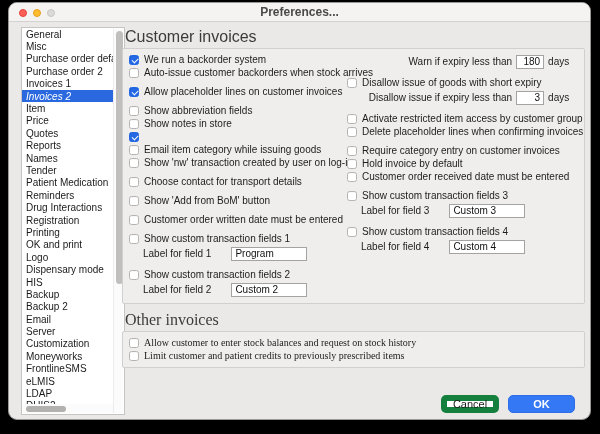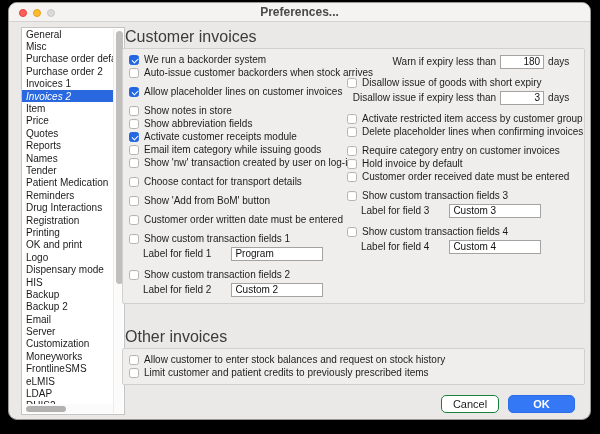--- a/index.html
+++ b/index.html
@@ -36,27 +36,27 @@
   .grp{margin-bottom:6px;}
   .grp:last-child{margin-bottom:0;}
   .row{height:13px;display:flex;align-items:center;gap:5px;}
   .row.fieldrow{height:17px;padding-left:14px;gap:20px;}
   .row.numrow{height:17px;justify-content:flex-end;padding-right:14px;gap:4px;}
   .cb{width:10px;height:10px;flex:none;border-radius:2.5px;background:#fff;border:1px solid #b6b4b3;position:relative;box-shadow:inset 0 .5px 1px rgba(0,0,0,.06);}
   .cb.checked{background:var(--accent);border-color:var(--accent);}
   .cb.checked::after{content:'';position:absolute;left:2px;top:2.2px;width:5px;height:2.6px;border-left:1.4px solid #fff;border-bottom:1.4px solid #fff;transform:rotate(-45deg);}
   .lbl{font-size:10px;color:#1c1c1c;white-space:nowrap;text-align:center;}
   .flbl{font-size:10px;color:#1c1c1c;white-space:nowrap;}
-  .txt{height:14px;font-size:10px;font-family:"Liberation Sans",sans-serif;border:1px solid #a5a3a2;background:#fff;padding:0 3px;width:92px;color:#111;}
-  .txt.num{width:44px;text-align:right;}
-  .other{margin-top:24px;}
+  .txt{height:14px;font-size:10px;font-family:"Liberation Sans",sans-serif;border:1px solid #a5a3a2;background:#fff;padding:0 3px;width:76px;color:#111;}
+  .txt.num{width:28px;text-align:right;}
+  .other{margin-top:7px;font-family:Liberation Serif, serif;}
   
   .footer{position:absolute;right:15px;bottom:6px;display:flex;gap:9px;}
   .btn{height:18px;border-radius:5px;font-size:11px;display:flex;align-items:center;justify-content:center;cursor:default;}
-  .btn.cancel{background:#ffffff;border:1px solid #15803d;color:#1c1c1c;width:58px;}
+  .btn.cancel{background:#ffffff;border:6px solid #15803d;color:#1c1c1c;width:58px;}
   .btn.ok{background:var(--okblue);border:1px solid #2d6ee8;color:#fff;width:67px;font-weight:bold;}
 </style>
 </head>
 <body>
 
 <div class="window">
   <div class="titlebar">
     <div class="lights">
       <span class="light close"></span>
       <span class="light min"></span>
@@ -124,29 +124,28 @@
             </div>
             <div class="grp">
               <div class="row">
                 <span class="cb checked"></span>
                 <span class="lbl">Allow placeholder lines on customer invoices</span>
               </div>
             </div>
             <div class="grp">
               <div class="row">
                 <span class="cb"></span>
+                <span class="lbl">Show abbreviation fields</span>
+              </div>
+              <div class="row">
+                <span class="cb"></span>
                 <span class="lbl">Show notes in store</span>
               </div>
               <div class="row">
-                <span class="cb"></span>
-                <span class="lbl">Show abbreviation fields</span>
-              </div>
-              <div class="row">
                 <span class="cb checked"></span>
-                <span class="lbl">Activate customer receipts module</span>
               </div>
               <div class="row">
                 <span class="cb"></span>
                 <span class="lbl">Email item category while issuing goods</span>
               </div>
               <div class="row">
                 <span class="cb"></span>
                 <span class="lbl">Show 'nw' transaction created by user on log-in</span>
               </div>
             </div>

